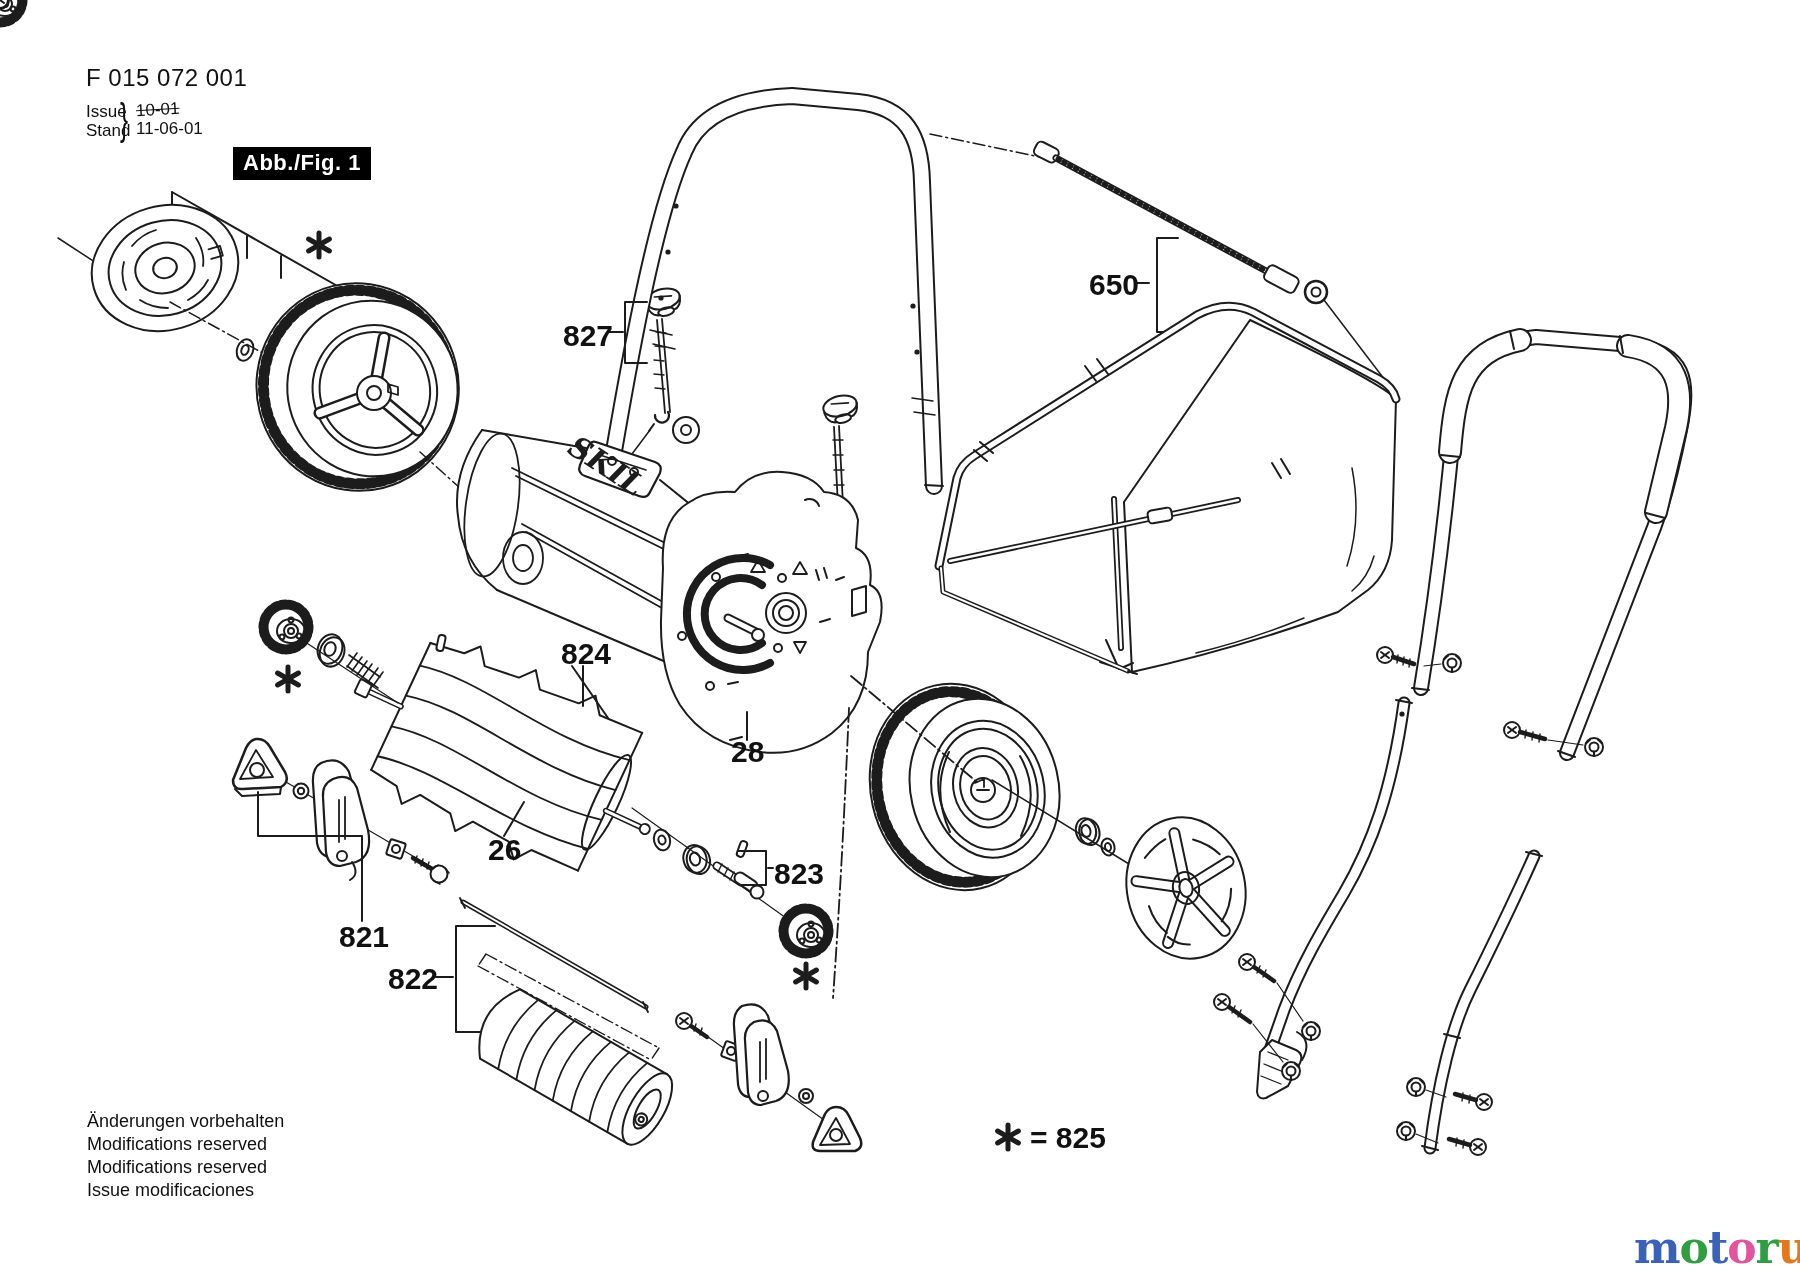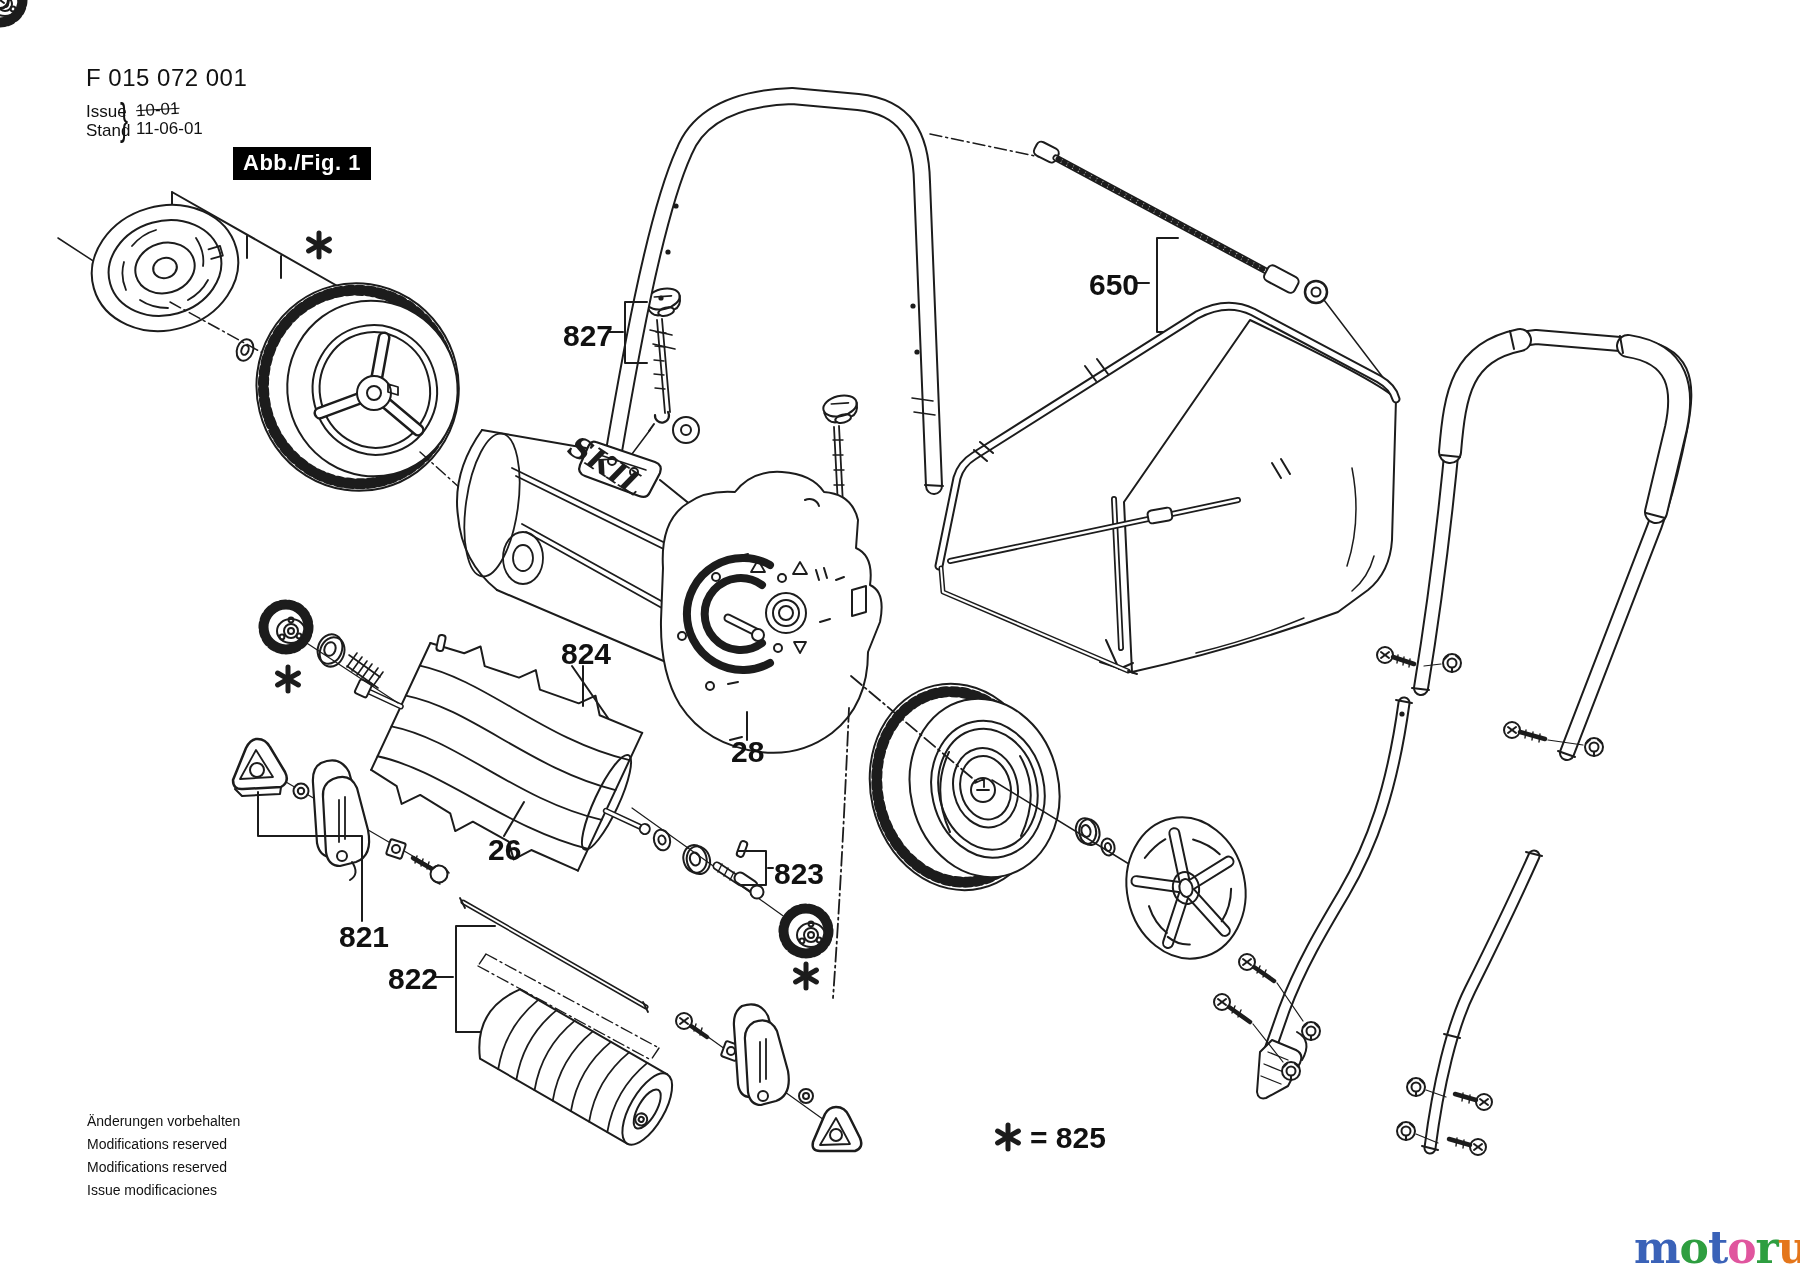--- a/index.html
+++ b/index.html
@@ -7,21 +7,21 @@
   #stage{position:absolute;inset:0;}
   svg{position:absolute;inset:0;}
   .hdr{position:absolute;left:86px;top:64px;}
   .partno{font-size:24px;letter-spacing:0.5px;}
   .revrow{position:absolute;left:86px;top:100px;width:300px;height:44px;}
   .revlabels{position:absolute;left:0;top:2px;font-size:17px;line-height:19px;}
   .brace{position:absolute;left:34px;top:-6px;font-size:44px;transform:scaleX(0.55);transform-origin:left center;font-weight:400;}
   .revvals{position:absolute;left:50px;top:0px;font-size:17px;line-height:19px;}
   .struck{text-decoration:line-through;display:inline-block;transform:rotate(-3deg);}
   .figbox{position:absolute;left:233px;top:110px;background:#000;color:#fff;font-weight:bold;font-size:22px;padding:3px 10px 4px 10px;letter-spacing:0.5px;margin-top:37px;}
-  .footer{position:absolute;left:87px;top:1110px;font-size:14px;line-height:23px;}
+  .footer{position:absolute;left:87px;top:1110px;font-size:18px;line-height:23px;}
   .wordmark{position:absolute;left:1634px;top:1222px;font-family:"DejaVu Serif",serif;font-weight:bold;font-size:44px;letter-spacing:-1px;white-space:nowrap;}
   .dlabel{font-family:"Liberation Sans",sans-serif;font-weight:bold;font-size:30px;fill:#111;}
 </style>
 </head>
 <body>
 
 <div id="stage">
 
 <svg width="1800" height="1271" viewBox="0 0 1800 1271">
 <defs></defs>

